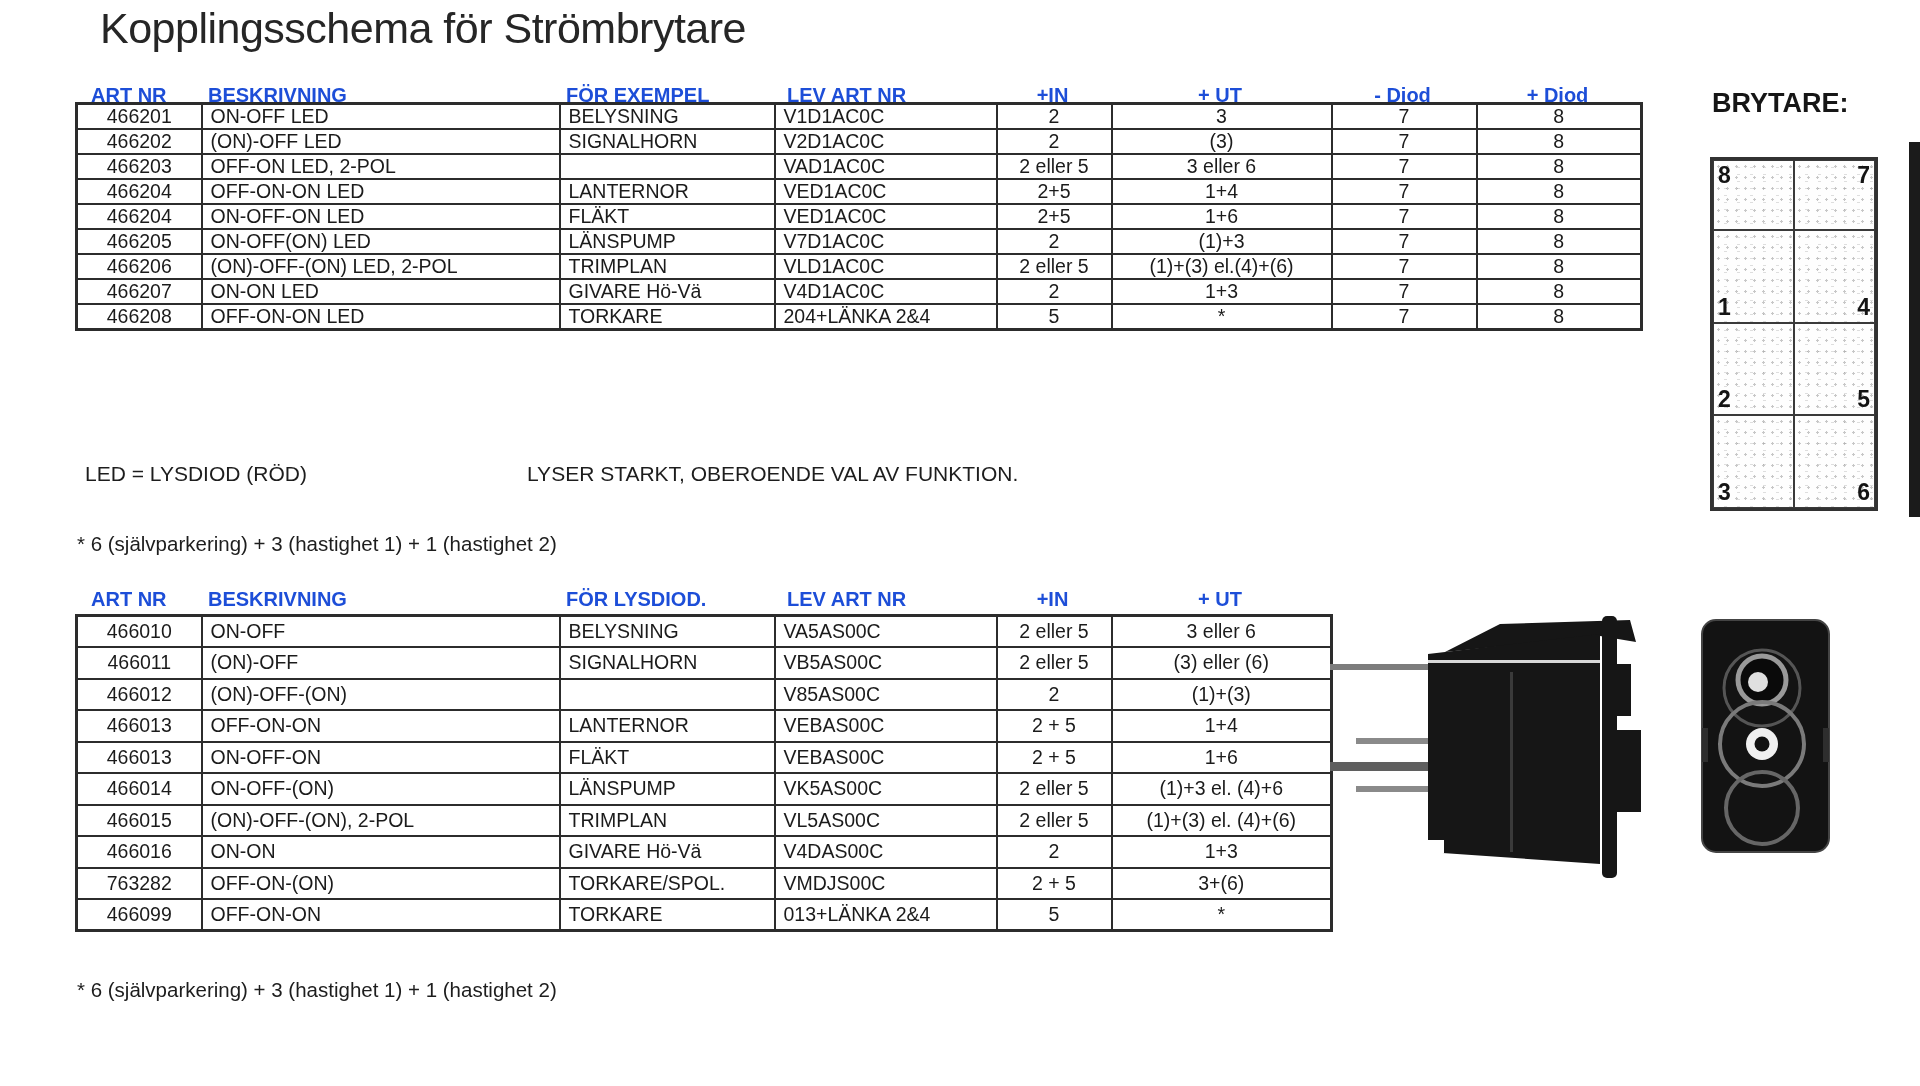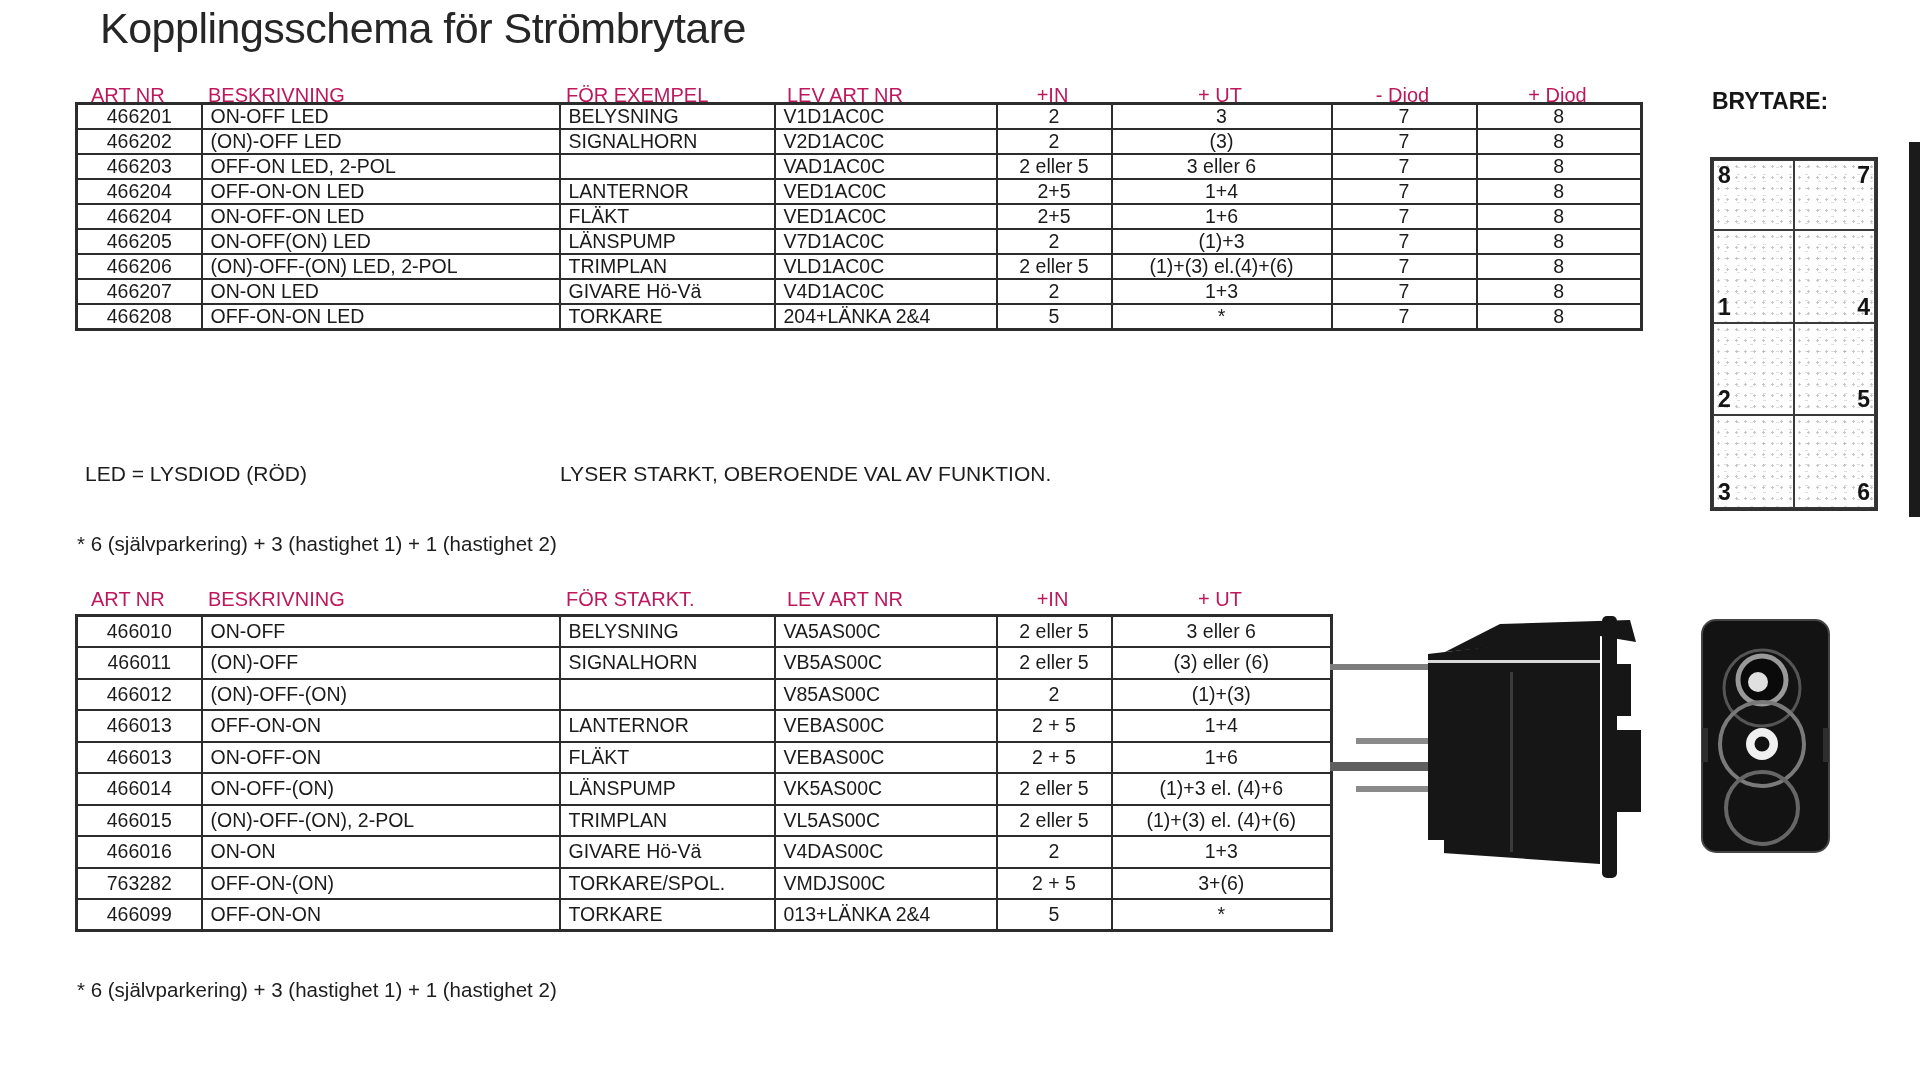--- a/index.html
+++ b/index.html
@@ -5,47 +5,47 @@
   html,body{margin:0;padding:0;background:#ffffff;}
   body{width:1920px;height:1086px;overflow:hidden;font-family:"Liberation Sans",sans-serif;color:#1d1d1d;}
   .page{position:relative;width:1920px;height:1086px;background:#fff;}
 
   .title{position:absolute;left:100px;top:4px;font-size:43px;font-weight:400;color:#262626;letter-spacing:-0.5px;margin:0;}
 
   
   .c-art{width:125px}.c-desc{width:358px}.c-ex{width:215px}.c-lev{width:222px}
   .c-in{width:115px}.c-ut{width:220px}.c-md{width:145px}.c-pd{width:165px}
 
-  .thead-row{position:absolute;display:flex;font-weight:400;font-size:20px;color:#be185d;white-space:nowrap;}
+  .thead-row{position:absolute;display:flex;font-weight:700;font-size:20px;color:#1d4ed8;white-space:nowrap;}
   #t1head{left:75px;top:84px;}
   #t2head{left:75px;top:588px;}
   .thead-row .h{box-sizing:border-box;display:block;}
   .thead-row .c-art{padding-left:16px}
   .thead-row .c-desc,.thead-row .c-ex{padding-left:8px}
   .thead-row .c-lev{padding-left:14px}
   .thead-row .c-in,.thead-row .c-ut,.thead-row .c-md,.thead-row .c-pd{text-align:center}
 
   .dtable{position:absolute;border-collapse:collapse;table-layout:fixed;background:#fff;border:3px solid #2c2c2c;}
   #t1{left:75px;top:102px;}
   #t2{left:75px;top:614px;}
   .dtable td{border:2px solid #2c2c2c;font-size:19.5px;padding:0;overflow:hidden;white-space:nowrap;box-sizing:border-box;color:#1b1b1b;}
   #t1 td{height:24.5px;}
   #t2 td{height:31.5px;}
   td.c-art{text-align:center}
   td.c-desc,td.c-ex,td.c-lev{padding-left:8px;text-align:left}
   td.c-in,td.c-ut,td.c-md,td.c-pd{text-align:center}
   .b{font-weight:400;}
 
   .note-led{position:absolute;left:77px;top:462px;font-size:21px;margin-left:8px;}
-  .note-info{position:absolute;left:560px;top:462px;font-size:21px;}
+  .note-info{position:absolute;left:527px;top:462px;font-size:21px;}
   .footnote{position:absolute;left:77px;font-size:20.5px;}
   .fn1{top:532px;}
   .fn2{top:978px;}
 
-  .brytare-label{position:absolute;left:1712px;top:88px;font-size:23px;font-weight:700;color:#161616;}
+  .brytare-label{position:absolute;left:1712px;top:88px;font-size:27px;font-weight:700;color:#161616;}
   .brytare-grid{position:absolute;left:1710px;top:157px;width:168px;height:354px;border:3px solid #323232;display:grid;grid-template-columns:1fr 1fr;grid-template-rows:70px 1fr 1fr 1fr;box-sizing:border-box;background:#fefefe;}
   .bcell{border:1px solid #3a3a3a;display:flex;font-weight:700;font-size:23px;color:#141414;padding:1px 4px;box-sizing:border-box;
     background-image:radial-gradient(rgba(110,110,110,.38) 1px, transparent 1.3px),radial-gradient(rgba(140,140,140,.28) 1px, transparent 1.3px);
     background-size:9px 11px,13px 7px;background-position:0 0,5px 3px;}
   .bcell.top{align-items:flex-start}
   .bcell.bot{align-items:flex-end}
   .bcell.left{justify-content:flex-start}
   .bcell.right{justify-content:flex-end}
 
   .svg-side{position:absolute;left:1330px;top:612px;}
@@ -164,21 +164,21 @@
       </tbody>
     </table>
 
   <div class="note-led"><span class="b">LED</span><span> = LYSDIOD (RÖD)</span></div>
   <div class="note-info">LYSER STARKT, OBEROENDE VAL AV FUNKTION.</div>
   <div class="footnote fn1">* 6 (självparkering) + 3 (hastighet 1) + 1 (hastighet 2)</div>
 
   <div class="thead-row" id="t2head">
       <span class="h c-art">ART NR</span>
       <span class="h c-desc">BESKRIVNING</span>
-      <span class="h c-ex">FÖR STARKT.</span>
+      <span class="h c-ex">FÖR LYSDIOD.</span>
       <span class="h c-lev">LEV ART NR</span>
       <span class="h c-in">+IN</span>
       <span class="h c-ut">+ UT</span>
     </div>
   <table class="dtable" id="t2">
       <tbody id="t2body">
         <tr>
           <td class="c-art">466010</td>
           <td class="c-desc">ON-OFF</td>
           <td class="c-ex">BELYSNING</td>

